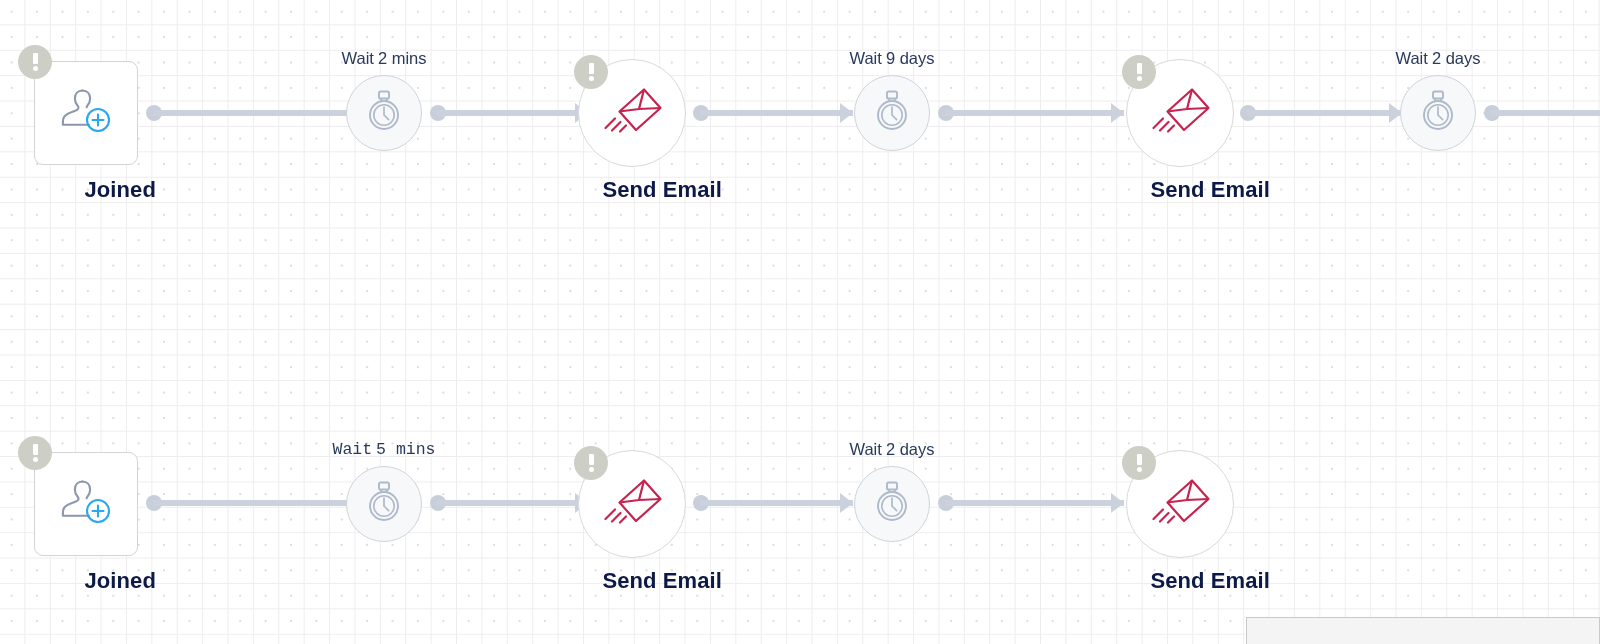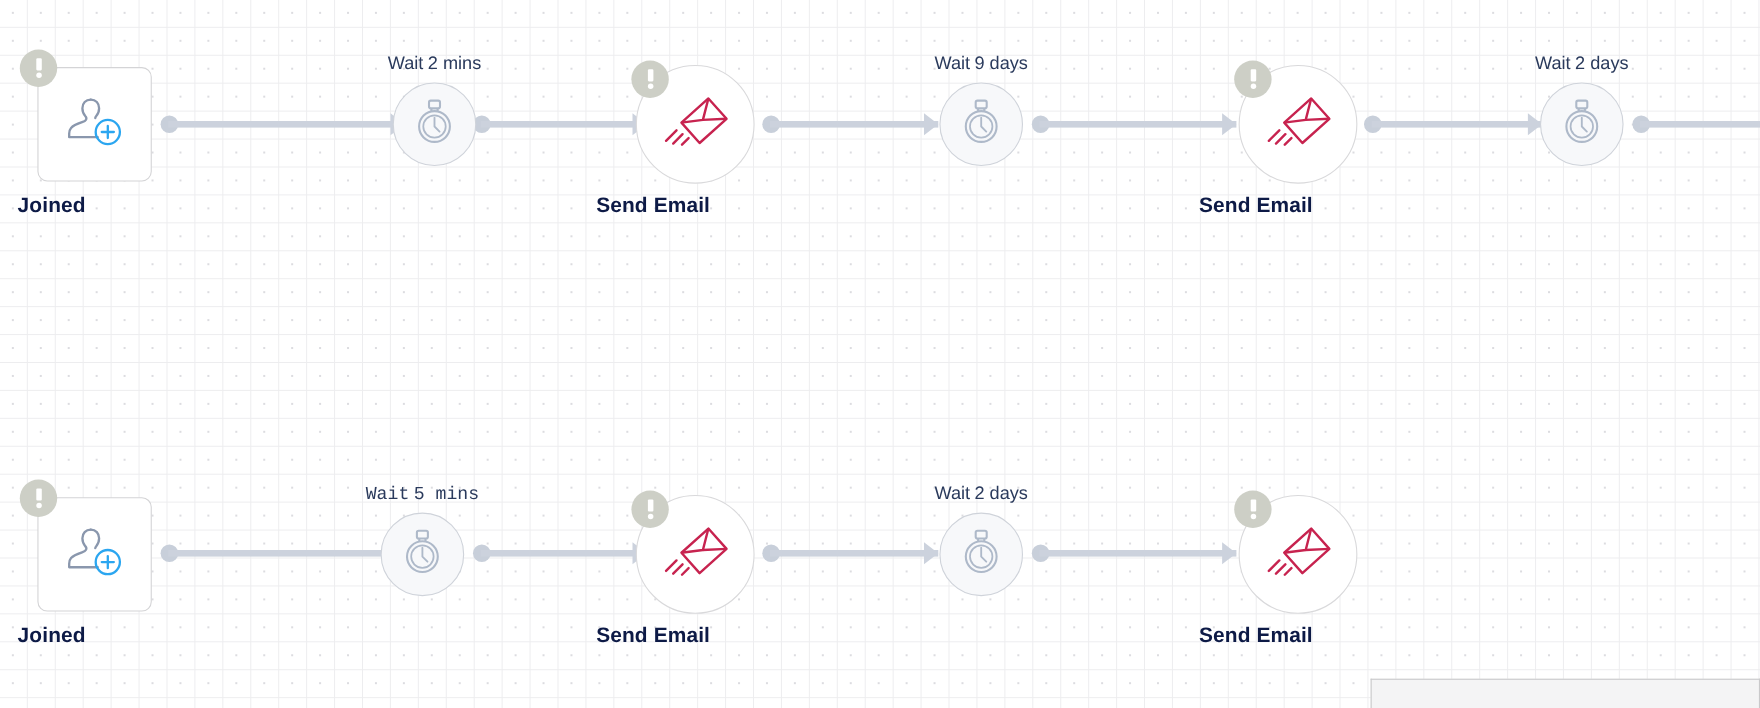--- a/index.html
+++ b/index.html
@@ -129,22 +129,22 @@
     background: #ffffff;
     width: 5px;
     border-radius: 1px;
   }
   .badge-warning .bang i.stem { height: 11px; }
   .badge-warning .bang i.dot { height: 5px; border-radius: 50%; margin-top: 2.5px; }
 
   
   .node-label {
     position: absolute;
-    text-align: left;
-    font-size: 19px;
+    text-align: right;
+    font-size: 22px;
     font-weight: bold;
     color: #0d1a46;
     white-space: nowrap;
     letter-spacing: 0.1px;
   }
   .wait-label {
     position: absolute;
     text-align: center;
     font-size: 16.5px;
     color: #2a3a5c;
@@ -220,21 +220,21 @@
           <path d="M25.5 5.5c-4.6 0-7.6 3.3-7.6 7.9 0 3.4 1.3 5.6 2.6 7.1 1 1.1 1.3 2.3.7 3.3-.6 1.1-1.9 1.7-3.6 2.3-4.3 1.5-8.2 3.1-10 5.2-1.2 1.4-1.7 3-1.7 5.1v3.3h26" stroke="#8a97ad" stroke-width="2.1" stroke-linecap="round" stroke-linejoin="round"></path>
           <path d="M25.5 5.5c4.6 0 7.6 3.3 7.6 7.9 0 3.4-1.3 5.6-2.6 7.1-.5.6-.8 1.2-.9 1.8" stroke="#8a97ad" stroke-width="2.1" stroke-linecap="round" stroke-linejoin="round"></path>
           <circle cx="41" cy="35" r="11" stroke="#2ba6f0" stroke-width="2.1"></circle>
           <path d="M41 29.5v11M35.5 35h11" stroke="#2ba6f0" stroke-width="2.1" stroke-linecap="round"></path>
         </svg>
       </span>
     </div>
     <div class="node-label" style="left:-18px; top:116px; width:140px;">Joined</div>
   </div>
 
-  <div class="node" style="left:346px; top:75px;margin-left:11px;">
+  <div class="node" style="left:346px; top:75px;">
     <div class="wait-label" style="left:-52px; top:-26px; width:180px;">
       <span>Wait</span><span class="w-amt">2 mins</span>
     </div>
     <div class="node-circle-sm">
       <span>
         <svg width="40" height="44" viewBox="0 0 40 44" fill="none">
           <rect x="15" y="2.5" width="10" height="7" rx="1.6" stroke="#aeb9c9" stroke-width="1.9"></rect>
           <path d="M17.2 9.5v3M22.8 9.5v3" stroke="#aeb9c9" stroke-width="1.9"></path>
           <circle cx="20" cy="26" r="14" stroke="#aeb9c9" stroke-width="1.9"></circle>
           <circle cx="20" cy="26" r="10.2" stroke="#aeb9c9" stroke-width="1.6"></circle>

